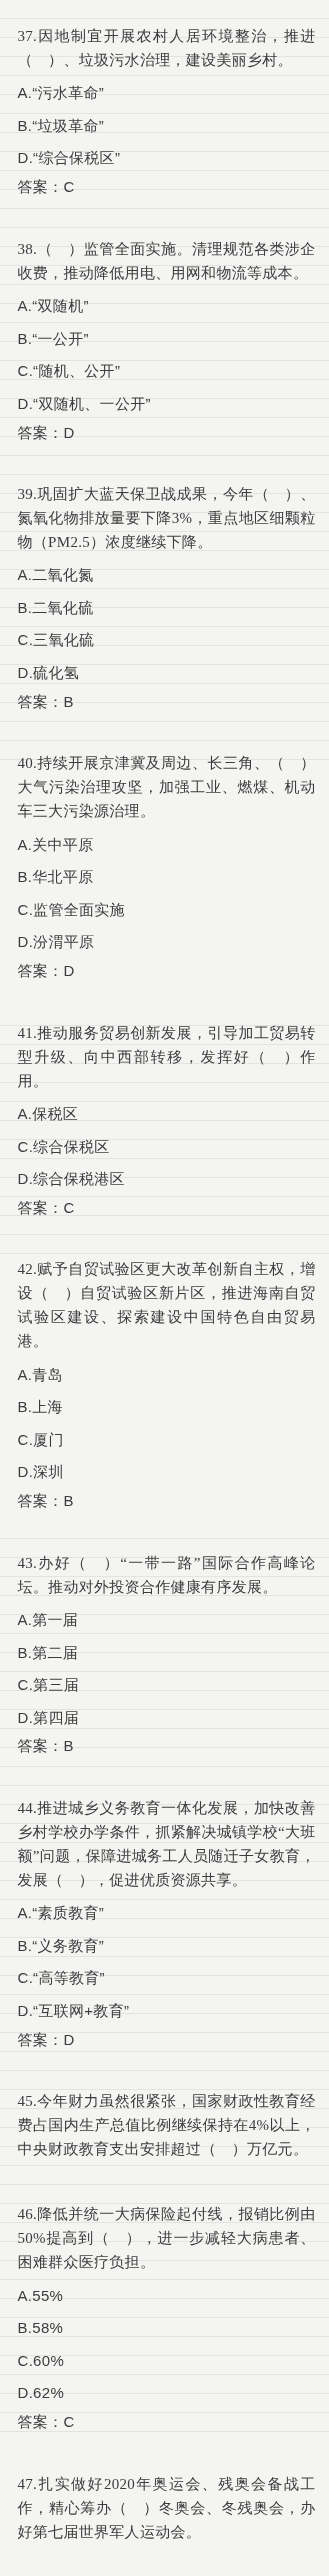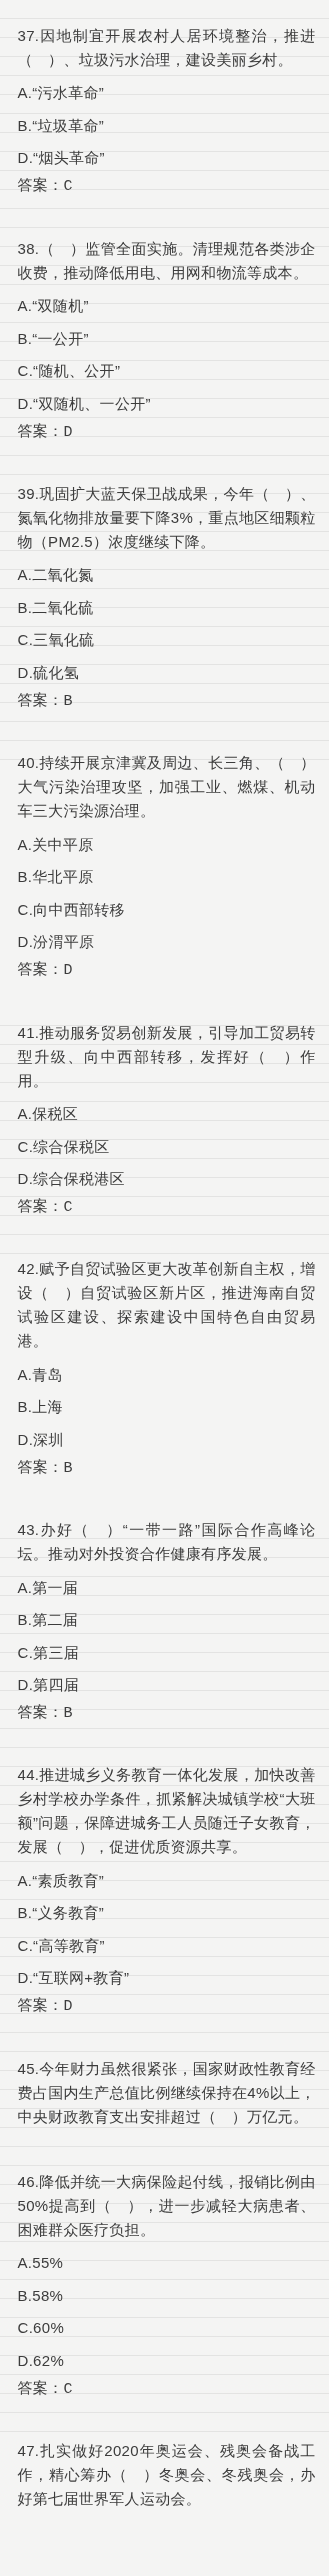--- a/index.html
+++ b/index.html
@@ -31,47 +31,47 @@
   .question + .question {
     margin-top: 41px;
   }
   .q-text {
     margin: 0;
     font-size: 15px;
     line-height: 24px;
     letter-spacing: 0.3px;
     text-align: justify;
     word-break: break-all;
+    font-family: Liberation Serif, serif;
   }
   .option, .answer-line {
     margin: 16px 0 0 0;
     font-size: 15px;
     line-height: 16.5px;
     letter-spacing: 0.3px;
     word-break: break-all;
   }
   .options .option:first-child {
     margin-top: 13.4px;
   }
   .answer-line {
     margin-top: 12.4px;
-    font-family: Liberation Mono, monospace;
   }
 </style>
 </head>
 <body>
 
 <div class="sheet">
 
     <section class="question">
       <p class="q-text">37.因地制宜开展农村人居环境整治，推进（　）、垃圾污水治理，建设美丽乡村。</p>
       <div class="options">
         <p class="option">A.“污水革命”</p>
         <p class="option">B.“垃圾革命”</p>
-        <p class="option">D.“烟头革命”</p>
+        <p class="option">D.“综合保税区”</p>
       </div>
       <p class="answer-line"><span>答案：</span><span>C</span></p>
     </section>
 
     <section class="question">
       <p class="q-text">38.（　）监管全面实施。清理规范各类涉企收费，推动降低用电、用网和物流等成本。</p>
       <div class="options">
         <p class="option">A.“双随机”</p>
         <p class="option">B.“一公开”</p>
         <p class="option">C.“随机、公开”</p>
@@ -89,41 +89,42 @@
         <p class="option">D.硫化氢</p>
       </div>
       <p class="answer-line"><span>答案：</span><span>B</span></p>
     </section>
 
     <section class="question">
       <p class="q-text">40.持续开展京津冀及周边、长三角、（　）大气污染治理攻坚，加强工业、燃煤、机动车三大污染源治理。</p>
       <div class="options">
         <p class="option">A.关中平原</p>
         <p class="option">B.华北平原</p>
-        <p class="option">C.向中西部转移</p>
+        <p class="option">C.监管全面实施</p>
         <p class="option">D.汾渭平原</p>
       </div>
       <p class="answer-line"><span>答案：</span><span>D</span></p>
     </section>
 
     <section class="question">
       <p class="q-text">41.推动服务贸易创新发展，引导加工贸易转型升级、向中西部转移，发挥好（　）作用。</p>
       <div class="options">
         <p class="option">A.保税区</p>
         <p class="option">C.综合保税区</p>
         <p class="option">D.综合保税港区</p>
       </div>
       <p class="answer-line"><span>答案：</span><span>C</span></p>
     </section>
 
     <section class="question">
       <p class="q-text">42.赋予自贸试验区更大改革创新自主权，增设（　）自贸试验区新片区，推进海南自贸试验区建设、探索建设中国特色自由贸易港。</p>
       <div class="options">
         <p class="option">A.青岛</p>
         <p class="option">B.上海</p>
+        <p class="option">C.厦门</p>
         <p class="option">D.深圳</p>
       </div>
       <p class="answer-line"><span>答案：</span><span>B</span></p>
     </section>
 
     <section class="question">
       <p class="q-text">43.办好（　）“一带一路”国际合作高峰论坛。推动对外投资合作健康有序发展。</p>
       <div class="options">
         <p class="option">A.第一届</p>
         <p class="option">B.第二届</p>

